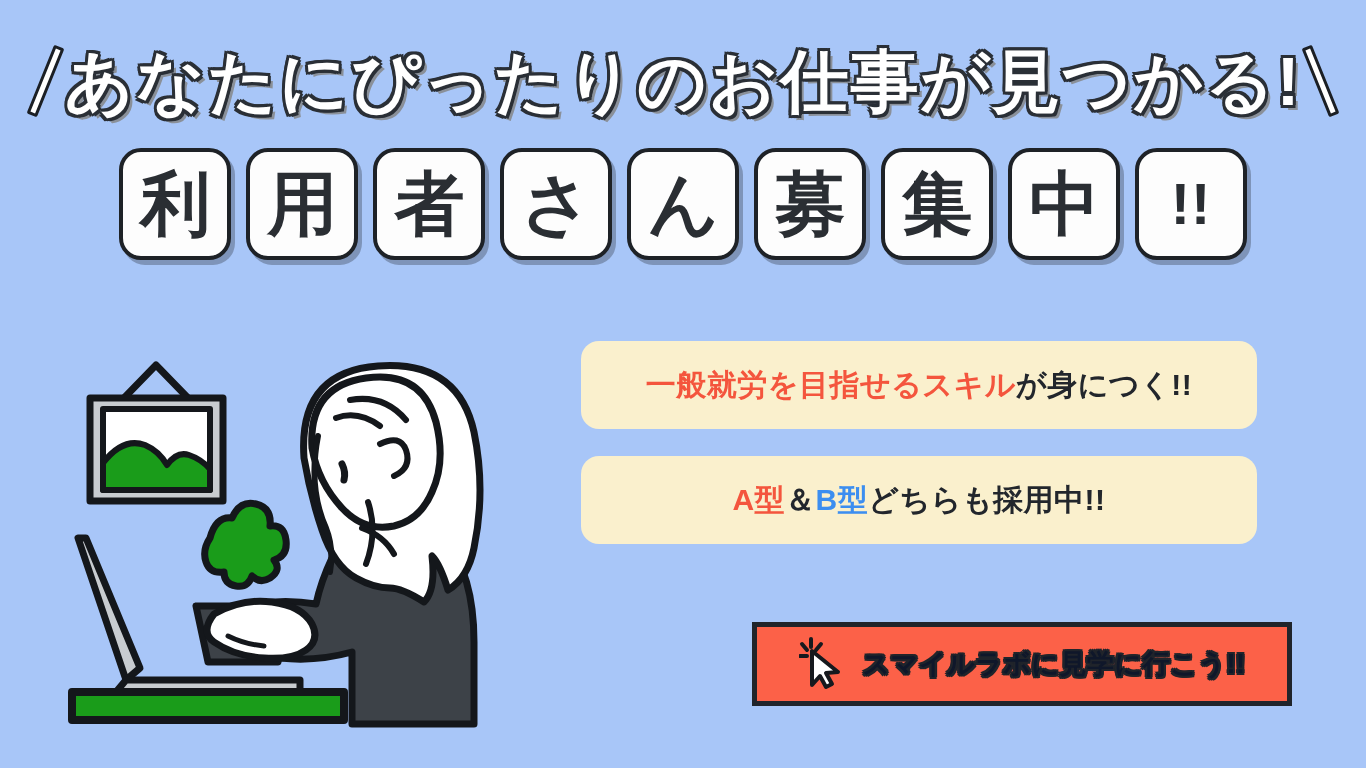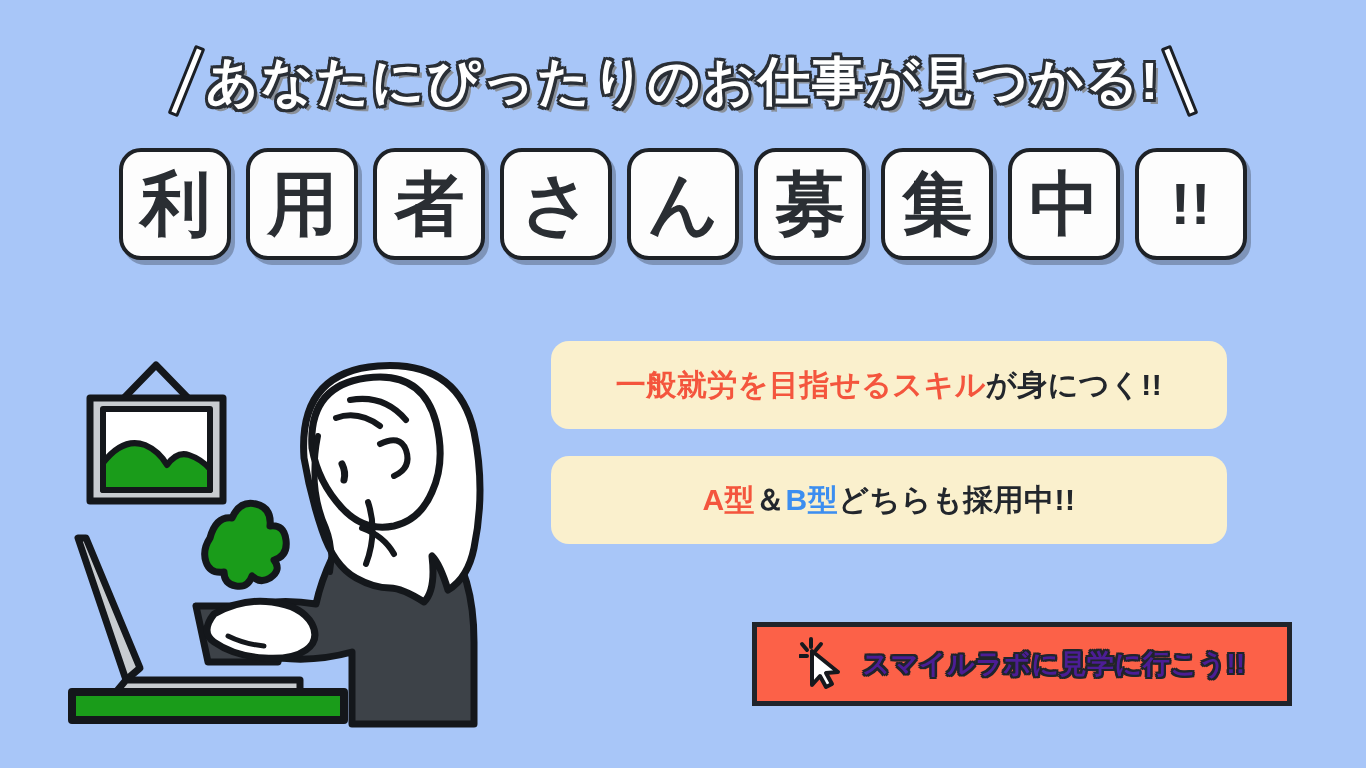--- a/index.html
+++ b/index.html
@@ -18,21 +18,21 @@
     display:flex; align-items:center; justify-content:center; gap:14px;
   }
   .slash {
     width:11px; height:74px; background:#fff;
     border:3px solid #1b1f25; border-radius:2px;
     flex:0 0 auto;
   }
   .slash.left  { transform:rotate(22deg); }
   .slash.right { transform:rotate(-22deg); }
   .tagline-text {
-    font-size:52px; font-weight:700; color:#ffffff;
+    font-size:68px; font-weight:700; color:#ffffff;
     letter-spacing:2px; line-height:1;
     white-space:nowrap;
     text-shadow:
       -2.6px -2.6px 0 #2a2f36, 2.6px -2.6px 0 #2a2f36,
       -2.6px  2.6px 0 #2a2f36, 2.6px  2.6px 0 #2a2f36,
        0px   -3px   0 #2a2f36, 0px    3px   0 #2a2f36,
       -3px    0px   0 #2a2f36, 3px    0px   0 #2a2f36,
        5px    5px   0 #8a9099;
   }
 
@@ -51,41 +51,41 @@
     flex:0 0 auto;
   }
   .tile span {
     font-size:70px; font-weight:700; color:#2a2e33;
     line-height:1; letter-spacing:-1px;
   }
   .tile.bang span { font-size:58px; letter-spacing:1px; }
 
   
   .pill {
-    position:absolute; left:551px; width:676px; height:88px;
+    position:absolute; left:581px; width:676px; height:88px;
     background:#faf0cd; border-radius:18px;
     display:flex; align-items:center; justify-content:center;
   }
   .pill.one { top:341px; }
   .pill.two { top:456px; }
   .pill .line { font-size:30px; font-weight:700; line-height:1; white-space:nowrap; letter-spacing:.5px; }
   .c-red   { color:#f4553d; }
   .c-blue  { color:#3c8ef0;margin-top:31px; }
   .c-dark  { color:#22262c; }
 
   
   .cta {
     position:absolute; left:752px; top:622px; width:540px; height:84px;
     background:#fc6148; border:5px solid #20242b;
     display:flex; align-items:center; justify-content:center; gap:16px;
     cursor:pointer;
   }
   .cursor-icon { width:48px; height:56px; flex:0 0 auto; margin-top:-2px; }
   .cta-text {
-    font-size:27px; font-weight:700; color:#4c1d95; letter-spacing:.5px;
+    font-size:27px; font-weight:700; color:#0f172a; letter-spacing:.5px;
     white-space:nowrap;
     text-shadow:
       -2px -2px 0 #20242b, 2px -2px 0 #20242b,
       -2px  2px 0 #20242b, 2px  2px 0 #20242b,
        0   -2.4px 0 #20242b, 0   2.4px 0 #20242b,
       -2.4px 0 0 #20242b, 2.4px 0 0 #20242b;
   }
 
   
   .illus { position:absolute; left:68px; top:352px; width:470px; height:378px; }

